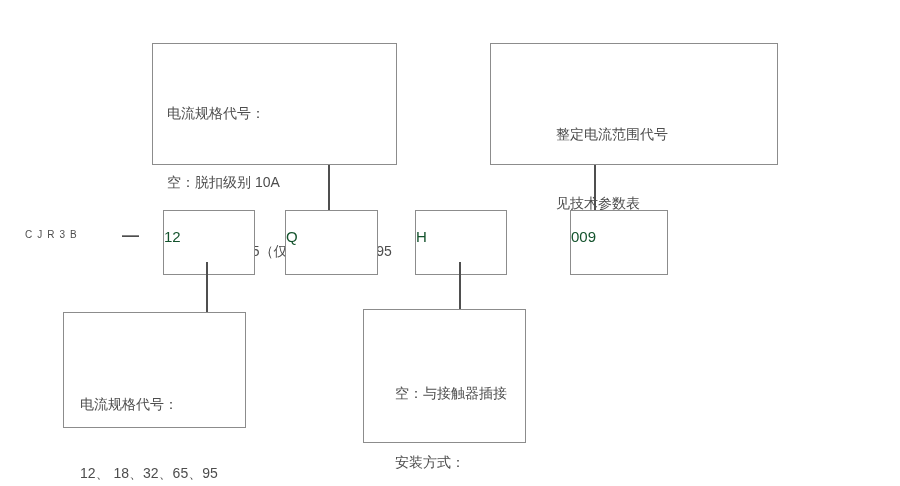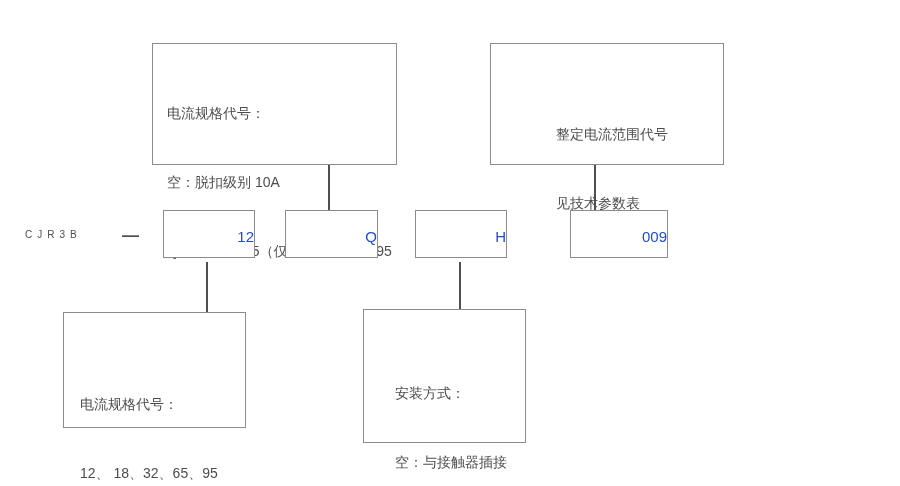--- a/index.html
+++ b/index.html
@@ -27,21 +27,21 @@
     white-space: pre;
   }
   .callout .line {
     display: block;
   }
   #callout-trip-class {
     left: 152px; top: 43px; width: 245px; height: 122px;
     padding: 12px 0 0 14px;
   }
   #callout-current-range {
-    left: 490px; top: 43px; width: 234px; height: 122px;
+    left: 490px; top: 43px; width: 288px; height: 122px;
     padding: 33px 0 0 65px;
   }
   #callout-current-spec {
     left: 63px; top: 312px; width: 183px; height: 116px;
     padding: 34px 0 0 16px;
   }
   #callout-mounting {
     left: 363px; top: 309px; width: 163px; height: 134px;
     padding: 26px 0 0 31px;
   }
@@ -56,27 +56,27 @@
     position: absolute;
     left: 122px; top: 226px;
     font-size: 17px;
     font-weight: 700;
     color: #4d4d4d;
   }
   .code-box {
     position: absolute;
     box-sizing: border-box;
     top: 210px;
-    height: 48px;
+    height: 65px;
     border: 1px solid #8c8c8c;
     background: #ffffff;
-    text-align: right;
+    text-align: left;
     line-height: 51px;
     font-size: 15px;
-    color: #1d4ed8;
+    color: #14532d;
   }
   #box-current-spec  { left: 163px; width: 92px; }
   #box-trip-class    { left: 285px; width: 93px; }
   #box-mounting      { left: 415px; width: 92px; }
   #box-current-range { left: 546px; width: 98px; margin-left: 24px; }
   .connector {
     position: absolute;
     width: 2px;
     background: #4f4f4f;
   }
@@ -114,18 +114,18 @@
   <div class="connector" id="conn-current-range"></div>
   <div class="connector" id="conn-current-spec"></div>
   <div class="connector" id="conn-mounting"></div>
 
   <div class="callout" id="callout-current-spec">
     <span class="line">电流规格代号：</span>
     <span class="line">12、 18、32、65、95</span>
   </div>
 
   <div class="callout" id="callout-mounting">
+    <span class="line">空：与接触器插接</span>
     <span class="line">安装方式：</span>
-    <span class="line">空：与接触器插接</span>
     
   </div>
 
 </div>
 
 </body></html>

